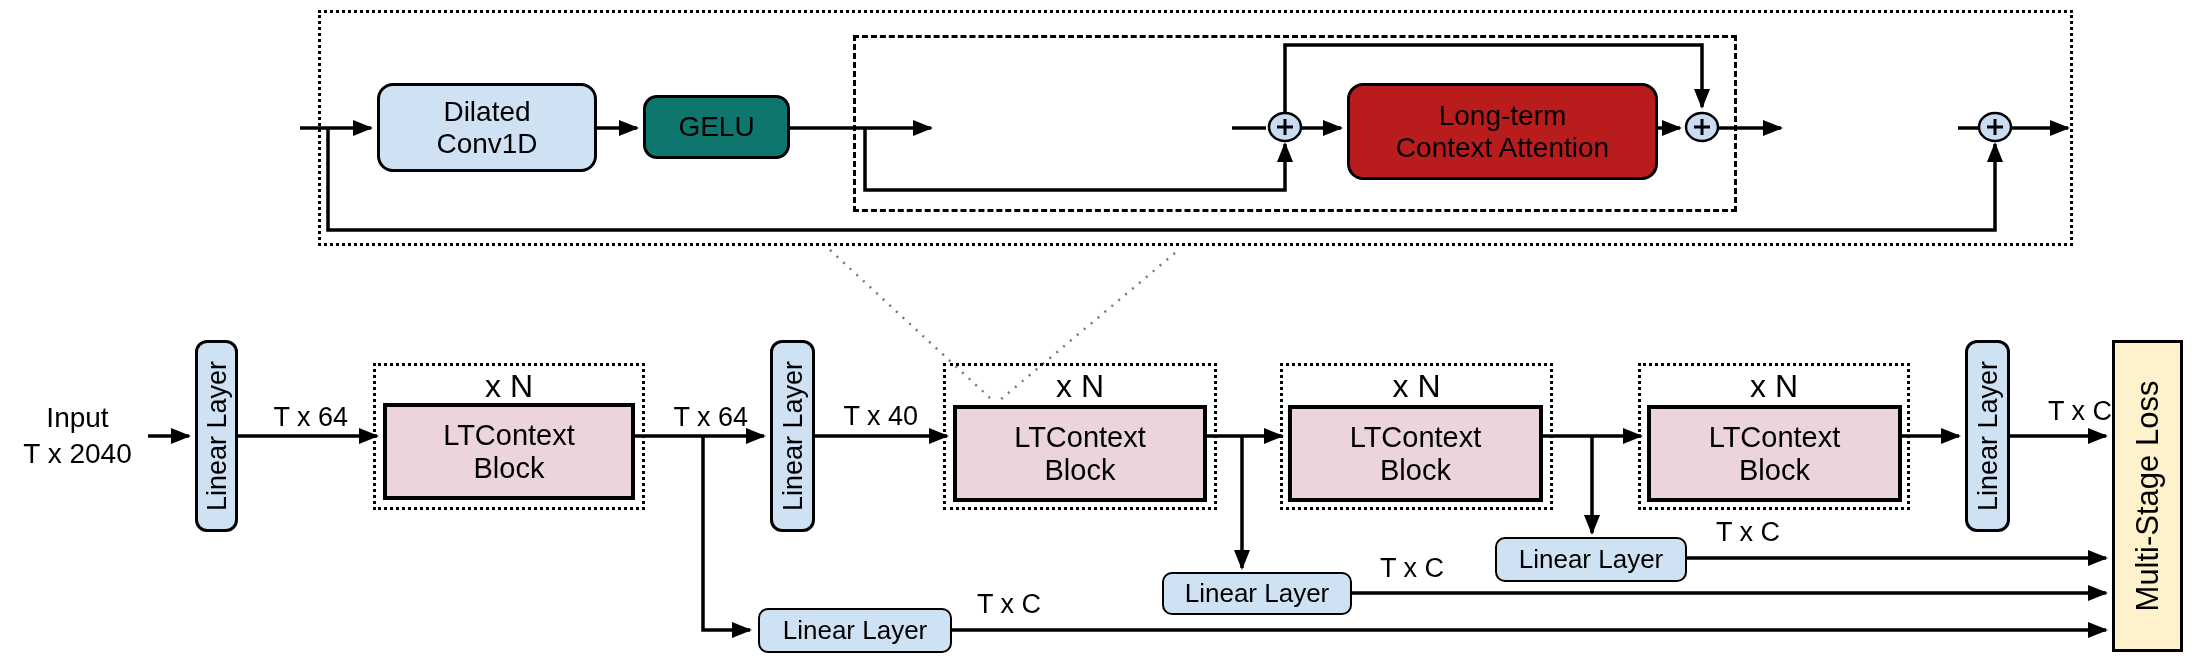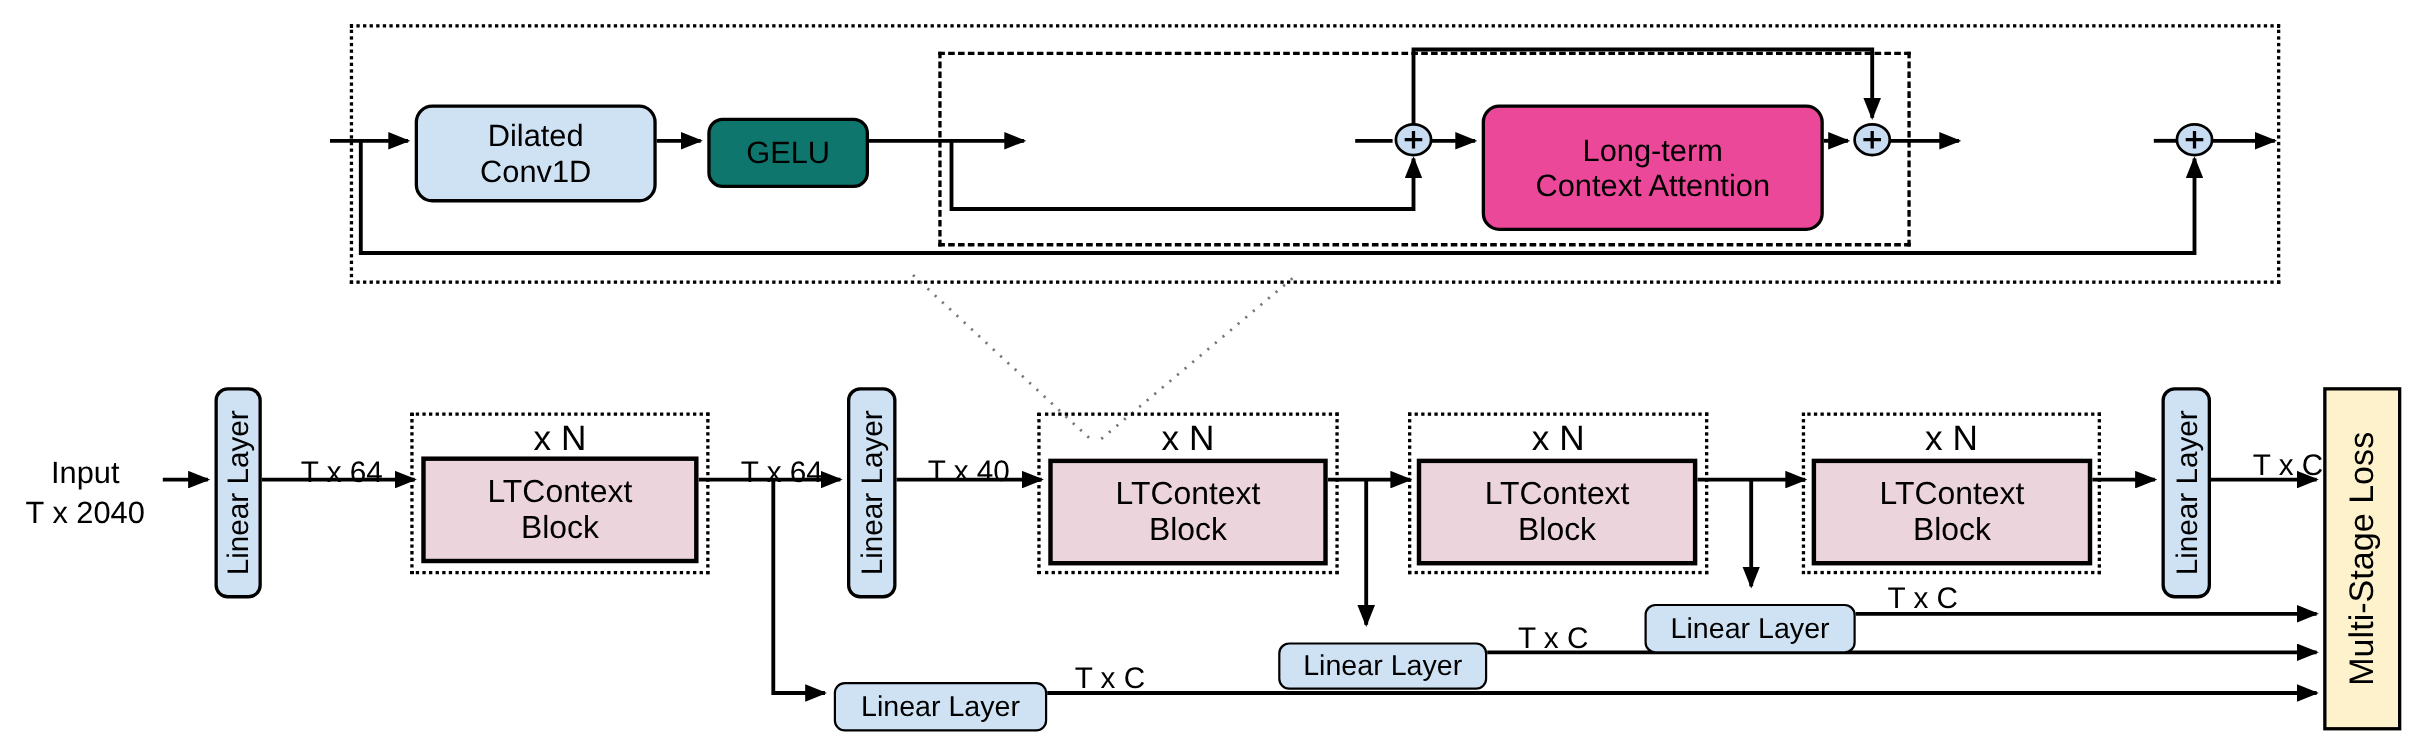--- a/index.html
+++ b/index.html
@@ -1,20 +1,20 @@
 <!DOCTYPE html>
 <html><head>
 <meta charset="utf-8">
 <style>
   html,body{margin:0;padding:0;background:#ffffff;}
   #canvas{
     position:relative;width:2196px;height:671px;background:#ffffff;
     font-family:"Liberation Sans","DejaVu Sans",sans-serif;color:#000;overflow:hidden;
   }
-  .abs{position:absolute;box-sizing:border-box;margin-top:12px;}
+  .abs{position:absolute;box-sizing:border-box;}
   .node{
     display:flex;align-items:center;justify-content:center;text-align:center;
     border:3px solid #000;white-space:pre-line;line-height:1.12;
   }
   .round{border-radius:16px;}
   .pink{border-width:4px;border-radius:0;}
   .dotted-box{border:3px dotted #000;background:transparent;}
   .dashed-box{border:3px dashed #000;background:transparent;}
   .dimlabel{font-size:27px;display:flex;align-items:center;justify-content:flex-end;white-space:nowrap;}
   .xn{position:absolute;left:0;top:2px;width:100%;text-align:center;font-size:32px;}
@@ -91,21 +91,21 @@
     </g>
   </svg>
 
   <div class="abs node round" style="left:377px;top:83px;width:220px;height:89px;background:#cfe2f3;font-size:28px;">
     <span>Dilated
 Conv1D</span>
   </div>
   <div class="abs node round" style="left:643px;top:95px;width:147px;height:64px;background:#0f766e;font-size:28px;border-radius:14px;">
     <span>GELU</span>
   </div>
-  <div class="abs node round" style="left:1347px;top:83px;width:311px;height:115px;background:#ec4899;font-size:28px;">
+  <div class="abs node round" style="left:1347px;top:83px;width:311px;height:97px;background:#b91c1c;font-size:28px;">
     <span>Long-term
 Context Attention</span>
   </div>
 
   <div class="abs inputblk" style="left:5px;top:398px;width:145px;height:76px;">
     <span>Input</span>
     <span>T x 2040</span>
   </div>
 
   <div class="abs node round vwrap" style="left:195px;top:340px;width:43px;height:192px;background:#cfe2f3;border-radius:12px;font-size:27px;">

